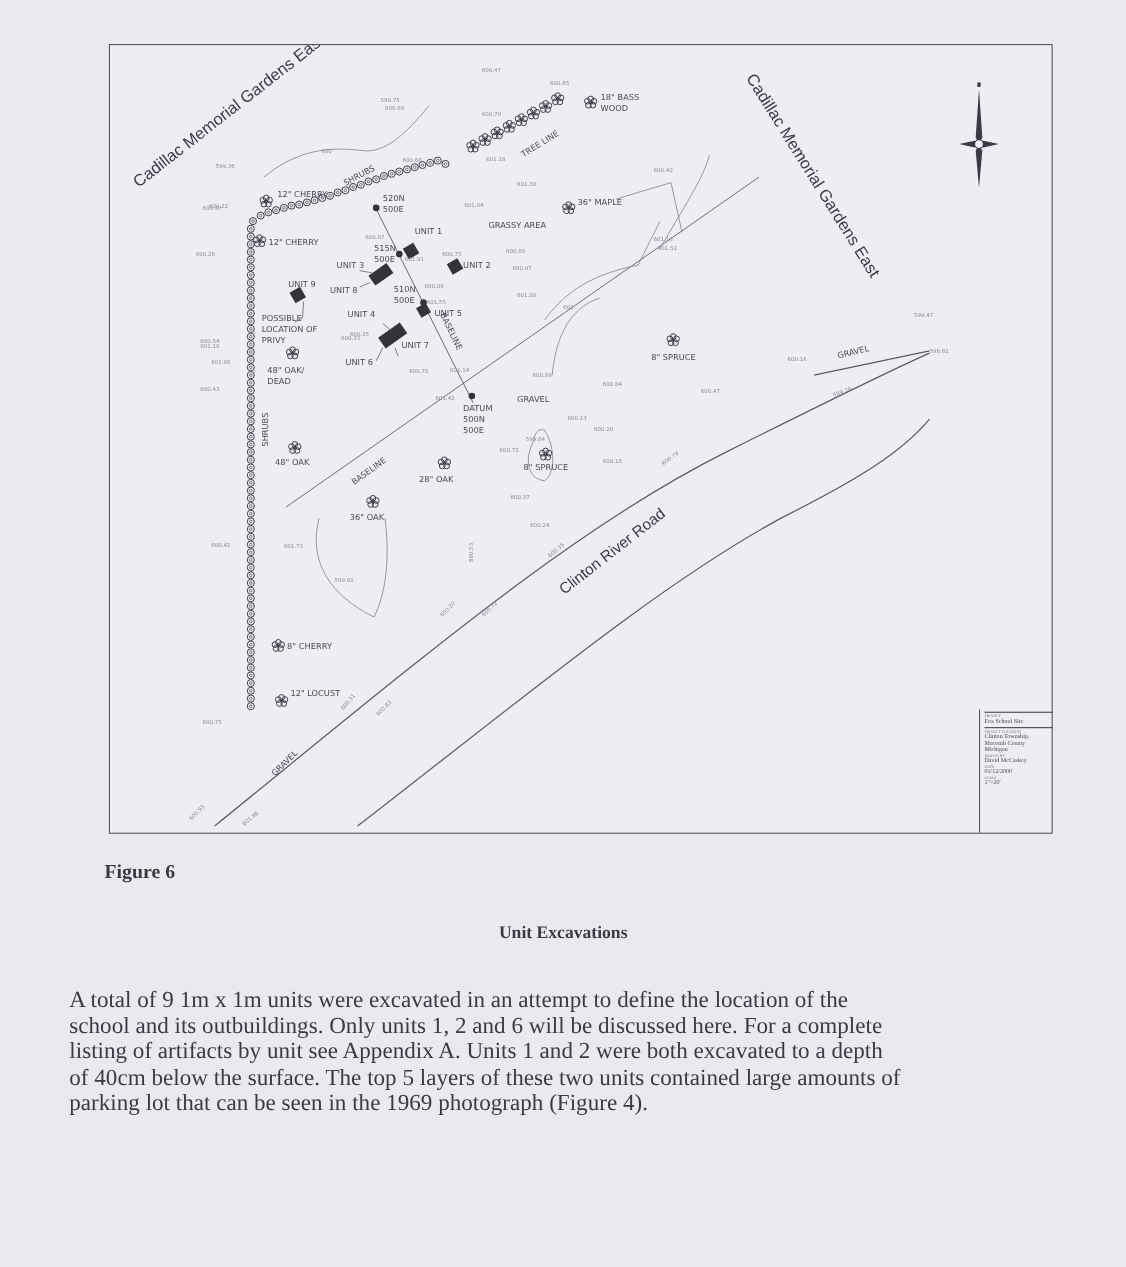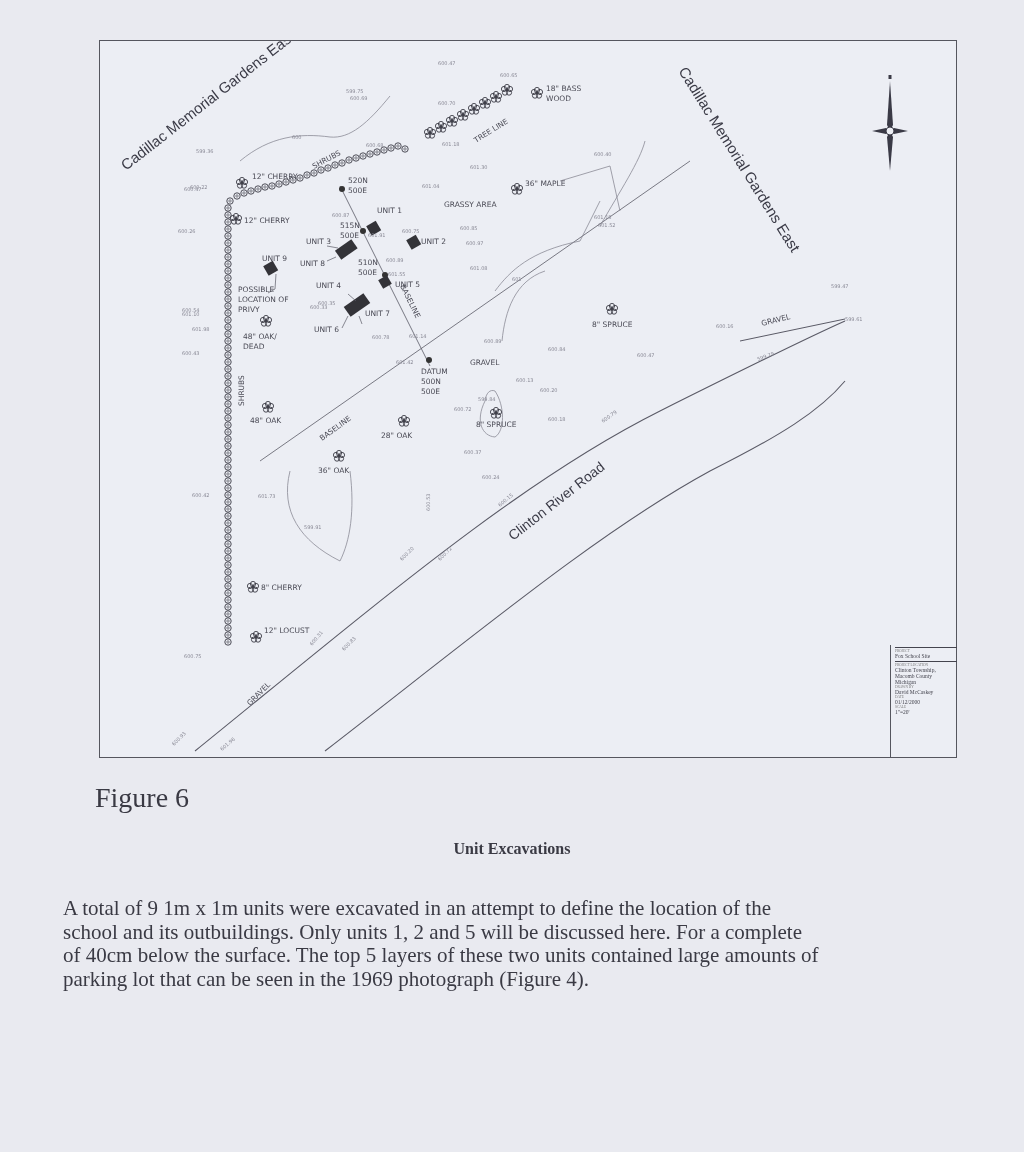--- a/index.html
+++ b/index.html
@@ -28,21 +28,22 @@
   .titleblock {
     position: absolute; left: 790px; top: 604px; width: 62px; height: 112px;
     font-family: "Liberation Serif", serif; font-size: 5.5px; color: #44444e;
     border-left: 1px solid #55565e;
     padding-left: 4px;
   }
   .titleblock .rule { border-top: 1.5px solid #44444e; margin: 2px 0 1px; }
   .titleblock .cap { font-size: 3.5px; color: #777; }
   .figure-label {
     position: absolute; left: 95px; top: 782px;
-    font-size: 28px;
+    font-size: 18px;
+    font-weight: bold;
   }
   .section-title {
     position: absolute; left: 0; width: 1024px; top: 840px;
     text-align: center; font-weight: bold; font-size: 16px;
   }
   .body-text {
     position: absolute; left: 63px; top: 897px; width: 920px;
     font-size: 21px; line-height: 23.5px;
   }
   .body-text div { white-space: nowrap; }
@@ -355,16 +356,17 @@
     <div>01/12/2000</div>
     <div class="cap">SCALE</div>
     <div>1"=20'</div>
   </div>
 </div>
 
 <div class="figure-label">Figure 6</div>
 <div class="section-title">Unit Excavations</div>
 <div class="body-text">
   <div>A total of 9 1m x 1m units were excavated in an attempt to define the location of the</div>
-  <div>school and its outbuildings. Only units 1, 2 and 5 will be discussed here. For a complete</div>
+  <div>school and its outbuildings. Only units 1, 2 and 6 will be discussed here. For a complete</div>
+  <div>listing of artifacts by unit see Appendix A. Units 1 and 2 were both excavated to a depth</div>
   <div>of 40cm below the surface. The top 5 layers of these two units contained large amounts of</div>
   <div>parking lot that can be seen in the 1969 photograph (Figure 4).</div>
 </div>
 
 </body></html>

